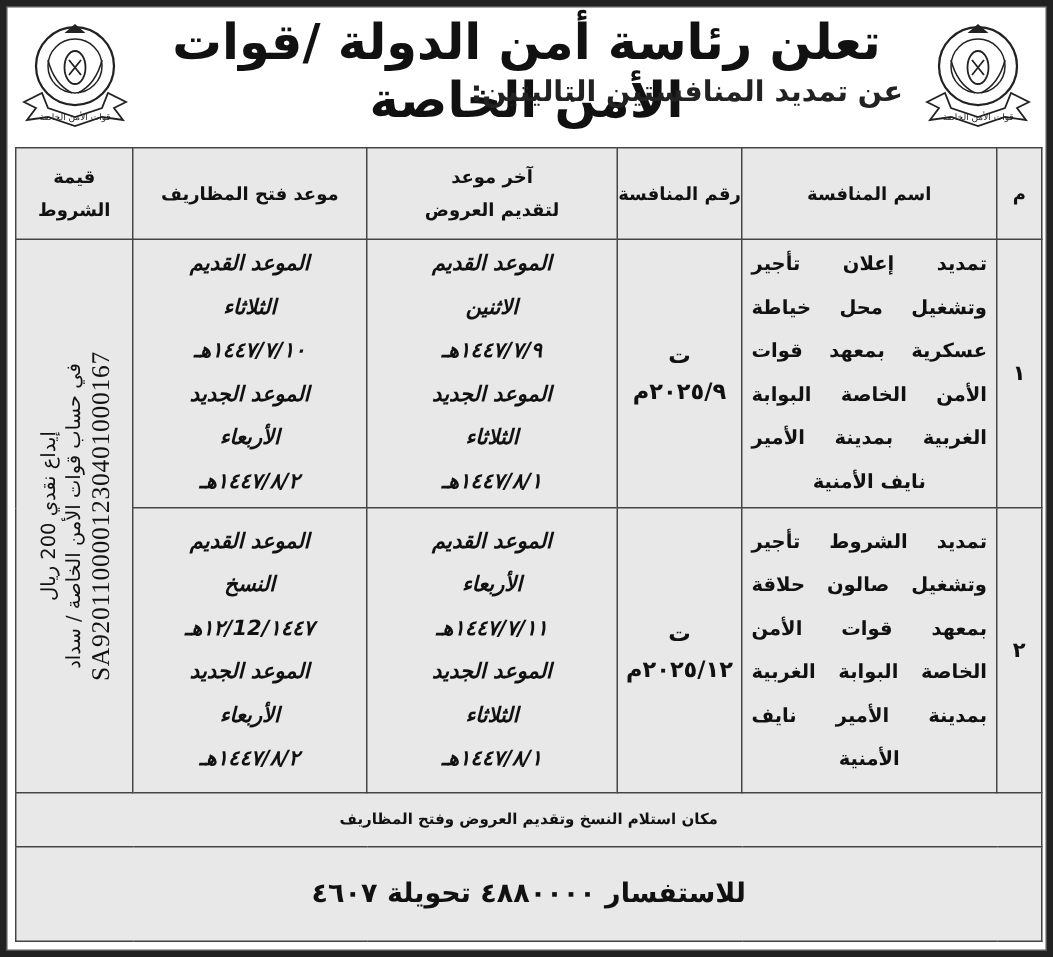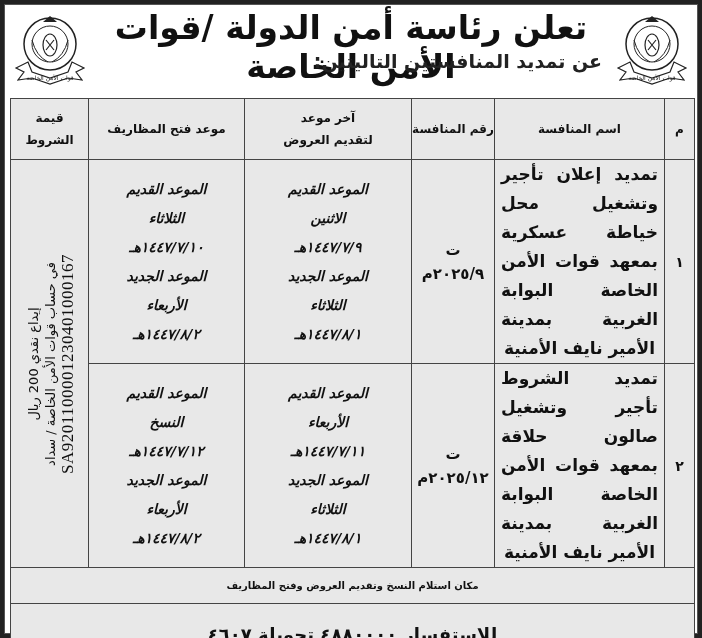--- a/index.html
+++ b/index.html
@@ -10,21 +10,21 @@
     .emblem { position:absolute; top:10px; width:80px; height:80px; }
     .emblem.right { right:10px; }
     .emblem.left { left:10px; }
     .title { position:absolute; left:100px; right:100px; top:8px; text-align:center; direction:rtl; font-size:33px; font-weight:bold; color:#111; letter-spacing:0; }
     .subtitle { position:absolute; left:100px; right:100px; top:50px; text-align:right; direction:rtl; font-size:19px; font-weight:bold; color:#222; }
     table.t { position:absolute; left:10px; top:98px; width:684px; border-collapse:collapse; direction:rtl; table-layout:fixed; }
     table.t td, table.t th { border:1.5px solid #444; background:#e8e8e8; text-align:center; vertical-align:middle; padding:0; color:#111; }
     table.t th { font-size:12px; font-weight:bold; height:60px; line-height:22px; }
     .row1 td { height:178px; }
     .row2 td { height:189px; }
-    .name { font-size:17px; font-weight:bold; line-height:29px; padding:0 6px !important; text-align:justify !important; text-align-last:center;margin-top:28px; }
+    .name { font-size:13px; font-weight:bold; line-height:29px; padding:0 6px !important; text-align:justify !important; text-align-last:center;margin-top:28px; }
     .num { font-size:15px; font-weight:bold; line-height:24px; }
     .dates { font-size:14px; font-weight:bold; line-height:29px;font-style:italic; }
     .idx { font-size:14px; font-weight:bold; }
     .vcell { position:relative; }
     .vtext { position:absolute; left:50%; top:50%; transform:translate(-50%,-50%) rotate(-90deg); white-space:nowrap; direction:rtl; text-align:center; font-size:13px; line-height:17px; color:#111; }
     .vtext .acct { font-family:"Liberation Serif", serif; font-size:17px; letter-spacing:0.5px; direction:ltr; display:block; }
     .foot1 td { height:35px; font-size:10px; font-weight:bold; }
     .foot2 td { height:62px; font-size:18px; font-weight:bold; line-height:28px; }
   </style>
 </head>
@@ -126,21 +126,21 @@
       <div>الموعد القديم</div>
       <div>الأربعاء</div>
       <div>١٤٤٧/٧/١١هـ</div>
       <div>الموعد الجديد</div>
       <div>الثلاثاء</div>
       <div>١٤٤٧/٨/١هـ</div>
     </td>
     <td class="dates">
       <div>الموعد القديم</div>
       <div>النسخ</div>
-      <div>١٤٤٧/٧/١٢هـ</div>
+      <div>١٤٤٧/12/١٢هـ</div>
       <div>الموعد الجديد</div>
       <div>الأربعاء</div>
       <div>١٤٤٧/٨/٢هـ</div>
     </td>
   </tr>
 
   <tr class="foot1">
     <td colspan="6">مكان استلام النسخ وتقديم العروض وفتح المظاريف</td>
   </tr>
   <tr class="foot2">

